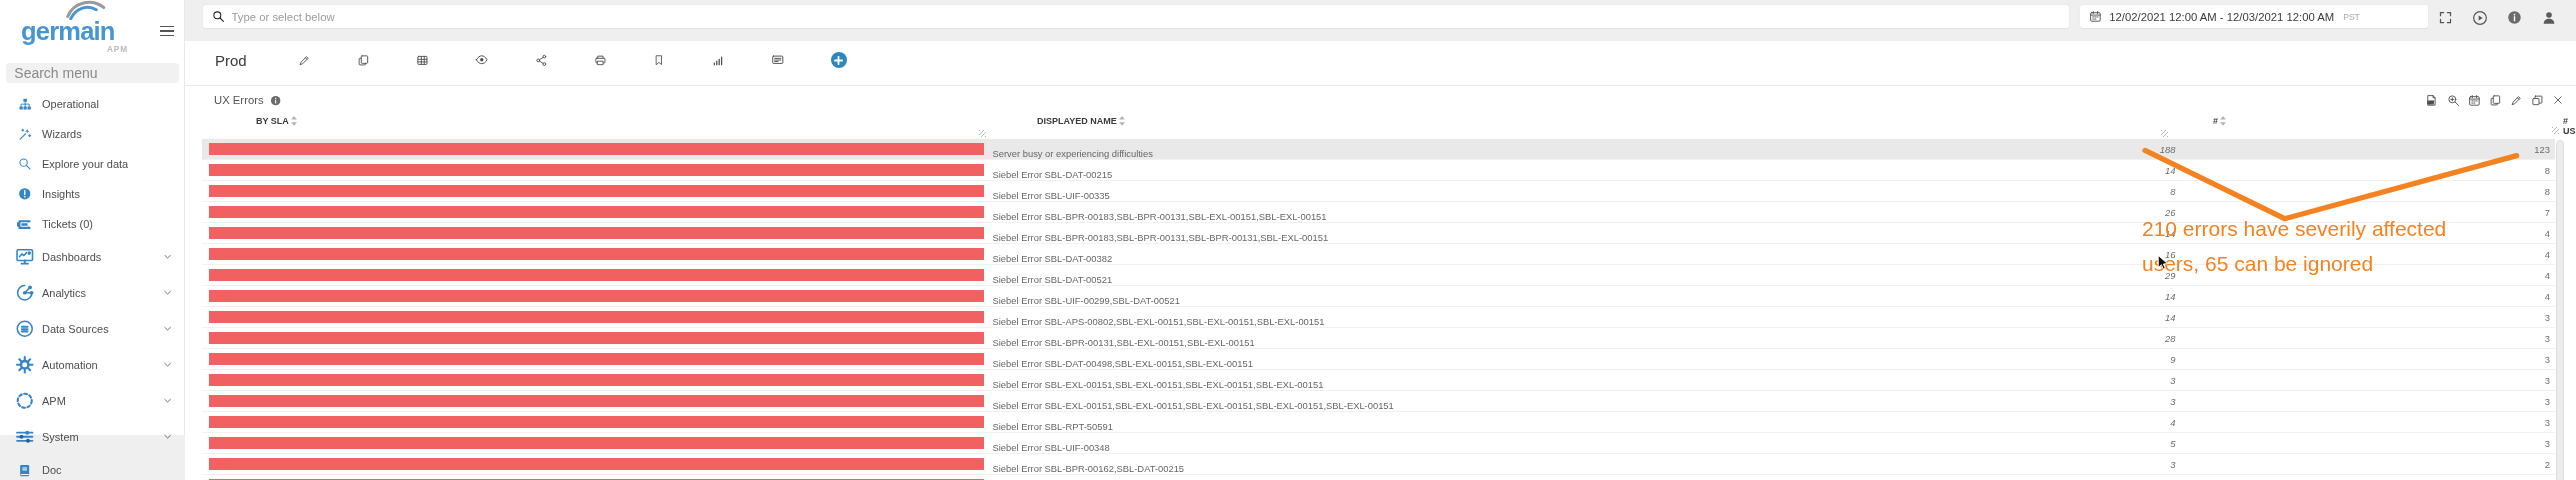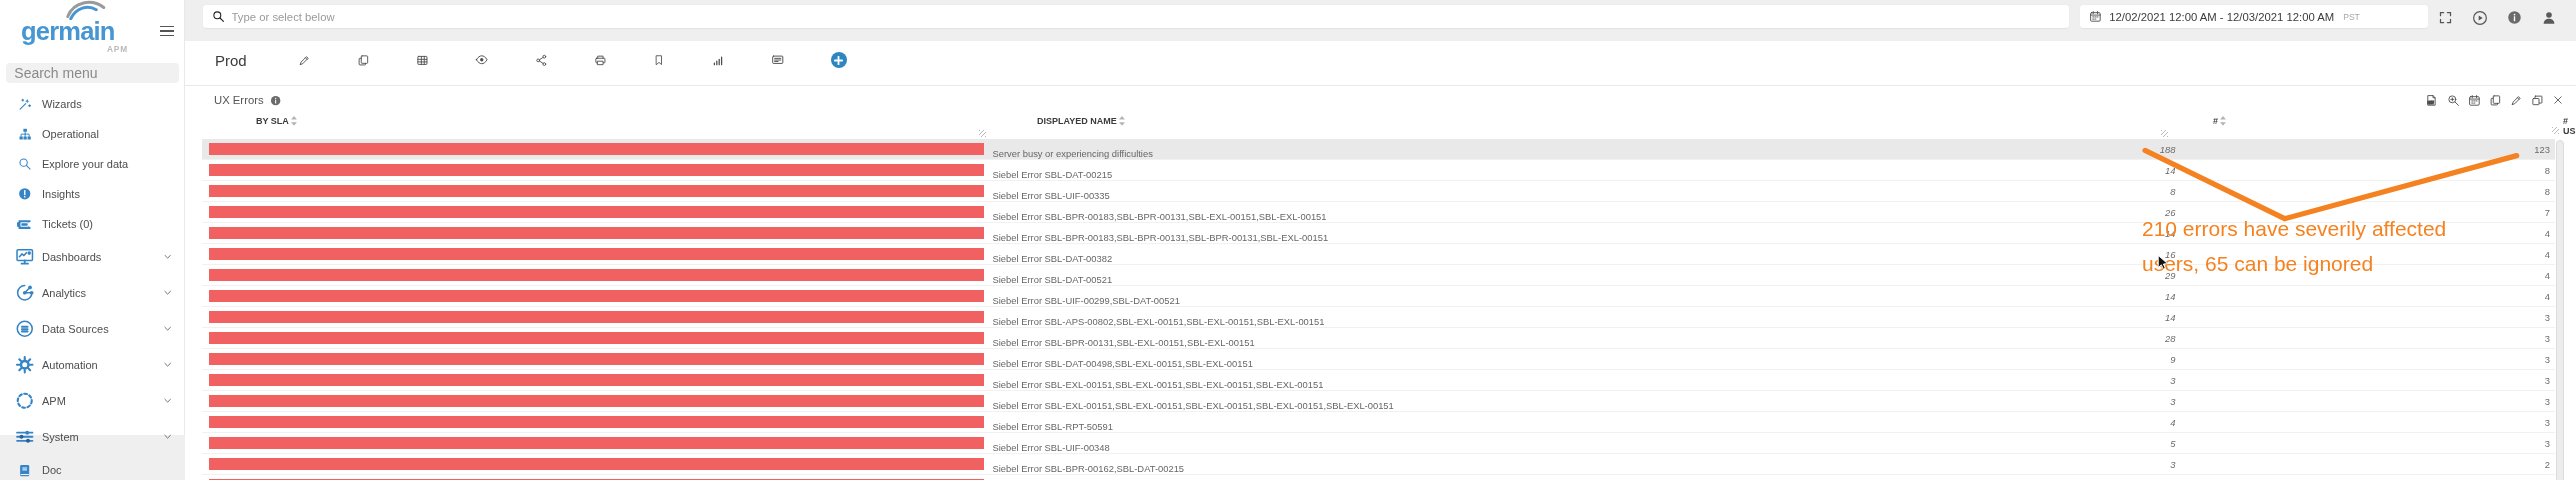--- a/index.html
+++ b/index.html
@@ -243,32 +243,32 @@
       <div></div>
       <div></div>
       <div></div>
     </div>
   <input class="menu-search" placeholder="Search menu" style="">
 
   <div class="nav">
     <div class="nav-item small">
       <span class="nav-ic">
           <svg class="icon blu" width="14.3" height="14.3" viewBox="0 0 19 19">
+            <use href="#i-sitemap"></use>
+          </svg>
+        </span>
+      <span>Operational</span>
+    </div>
+    <div class="nav-item small">
+      <span class="nav-ic">
+          <svg class="icon blu" width="14.3" height="14.3" viewBox="0 0 19 19">
             <use href="#i-wand"></use>
           </svg>
         </span>
       <span>Wizards</span>
-    </div>
-    <div class="nav-item small">
-      <span class="nav-ic">
-          <svg class="icon blu" width="14.3" height="14.3" viewBox="0 0 19 19">
-            <use href="#i-sitemap"></use>
-          </svg>
-        </span>
-      <span>Operational</span>
     </div>
     <div class="nav-item small">
       <span class="nav-ic">
           <svg class="icon blu" width="13.5" height="13.5" viewBox="0 0 18 18">
             <use href="#i-search"></use>
           </svg>
         </span>
       <span>Explore your data</span>
     </div>
     <div class="nav-item small">

